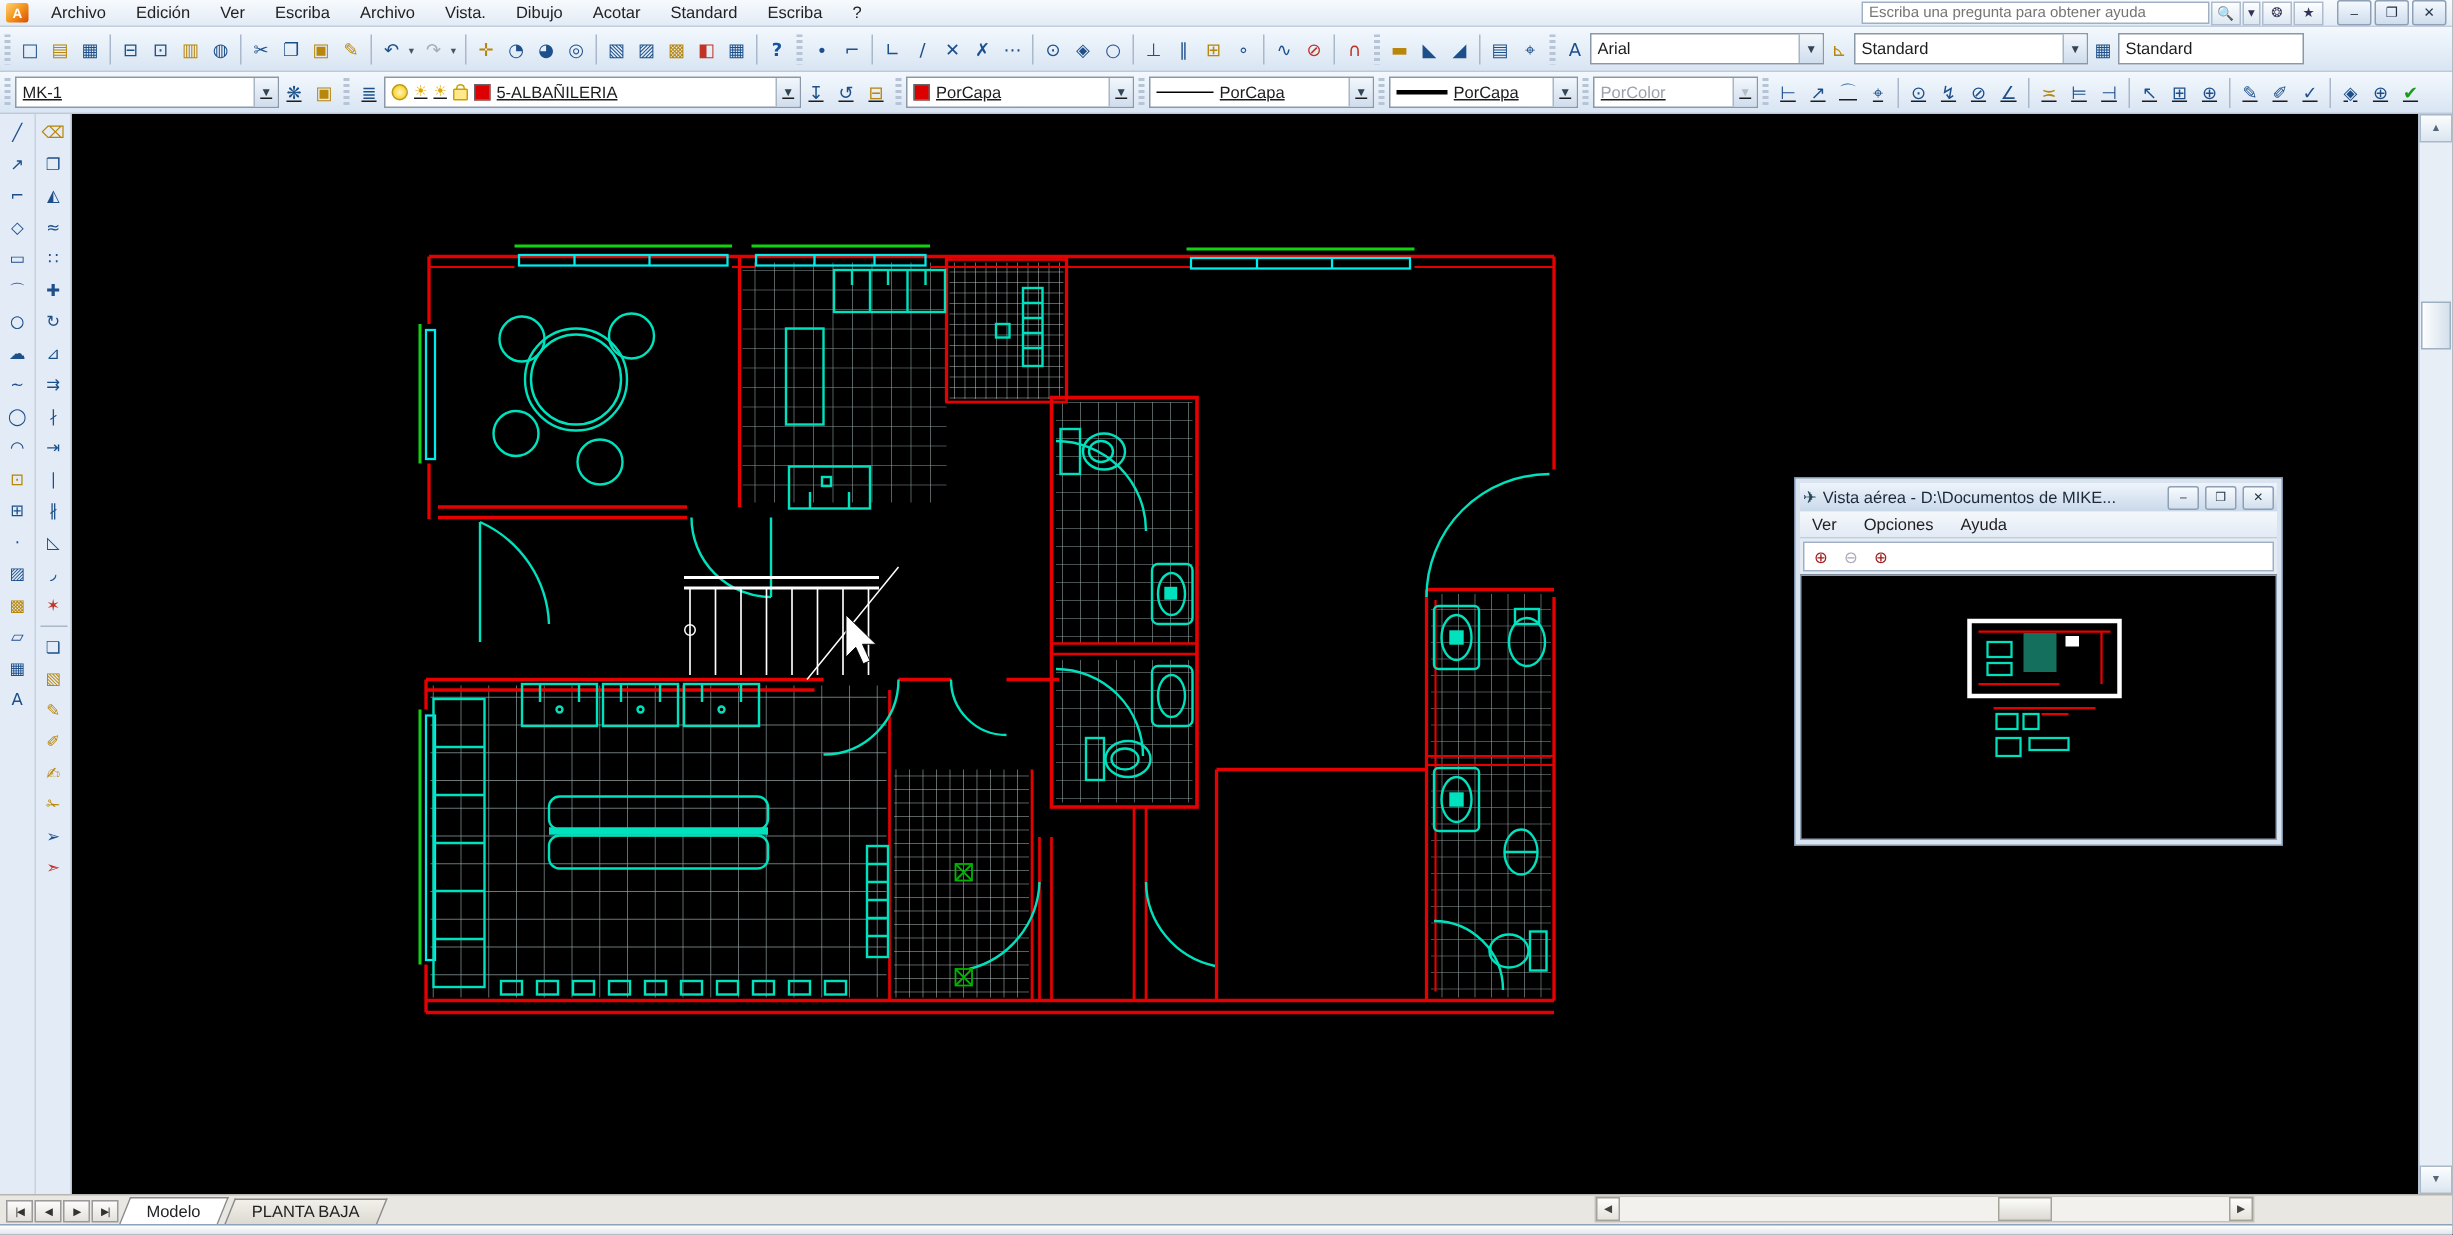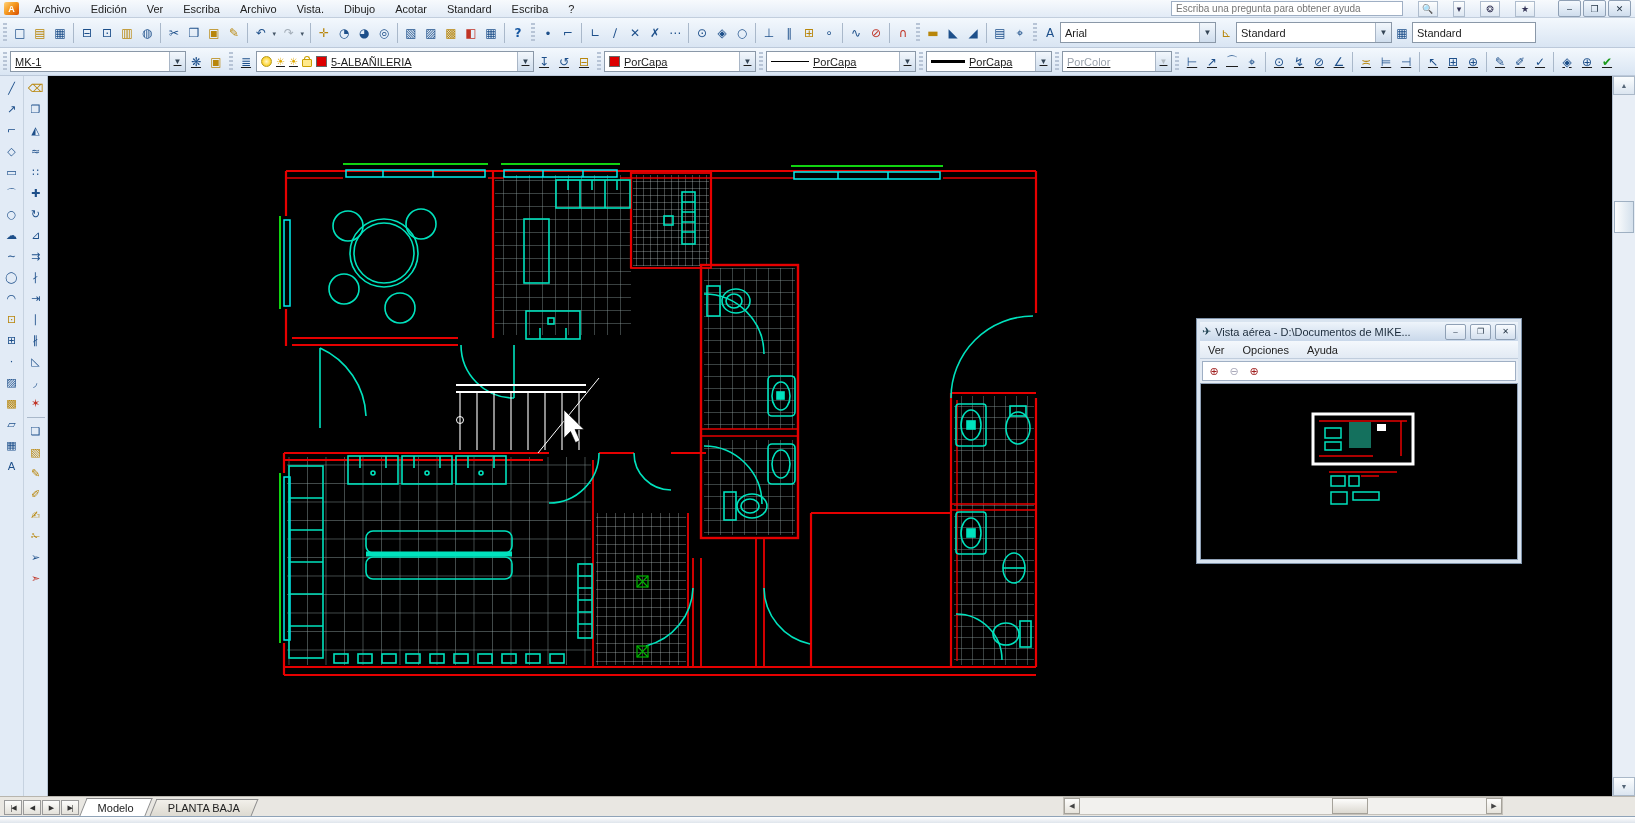--- a/index.html
+++ b/index.html
@@ -3,21 +3,21 @@
 <meta charset="utf-8">
 <style>
   html,body{margin:0;padding:0;background:#cfd8e4;font-family:"Liberation Sans","DejaVu Sans",sans-serif;font-size:11px;color:#1c1c1c;}
   #app{width:1635px;height:823px;overflow:hidden;display:flex;flex-direction:column;background:#e6eef8;position:relative;}
 
   
   .menubar{height:17px;display:flex;align-items:center;background:linear-gradient(#f7fafd,#e2ebf6);border-bottom:1px solid #c2cedd;padding:0 2px;flex:none;}
   .applogo{width:15px;height:13px;margin:0 6px 0 2px;border-radius:2px;background:linear-gradient(135deg,#ffd27a 0%,#f59b22 45%,#d94d00 100%);color:#fff;font-size:9px;font-weight:bold;display:flex;align-items:center;justify-content:center;}
   .menus{display:flex;gap:2px;}
   .menu-item{padding:1px 9px;cursor:default;color:#222;}
-  .helpzone{margin-left:auto;display:flex;align-items:center;gap:15px;}
+  .helpzone{margin-left:auto;display:flex;align-items:center;gap:1px;}
   .help-input{width:222px;height:13px;border:1px solid #9fafc4;font-size:10px;padding:0 4px;color:#444;background:#fff;}
   .mini-btn{width:18px;height:14px;border:1px solid #aebccd;background:linear-gradient(#fdfefe,#dde7f2);display:flex;align-items:center;justify-content:center;font-size:9px;color:#335;}
   .winctl{display:flex;gap:2px;margin:0 2px 0 8px;}
   .winctl .wbtn{width:21px;height:15px;border:1px solid #8fa0b5;border-radius:2px;background:linear-gradient(#f4f9fe,#cfdded);font-size:9px;display:flex;align-items:center;justify-content:center;color:#234;}
 
   
   .toolrow{display:flex;align-items:center;background:linear-gradient(#f3f8fd,#d9e5f3);border-bottom:1px solid #bcc9da;flex:none;overflow:hidden;white-space:nowrap;}
   .row2{height:29px;}
   .row3{height:27px;text-decoration:underline;}
   .grip{flex:none;width:4px;height:20px;margin:0 3px;background:repeating-linear-gradient(to bottom,#b7c4d6 0 2px,transparent 2px 4px);}

